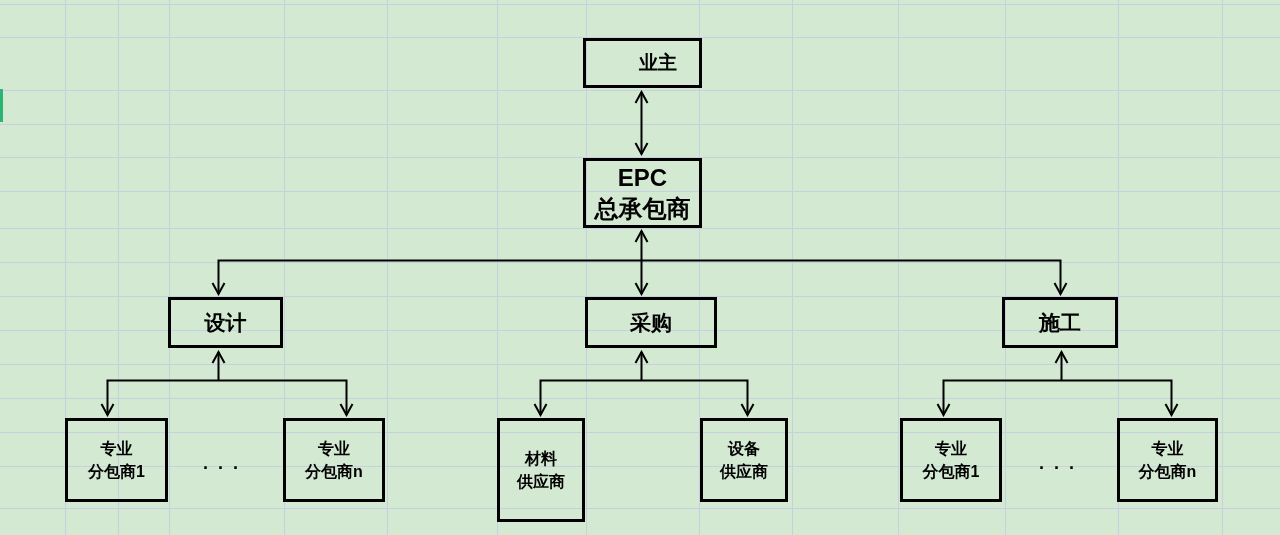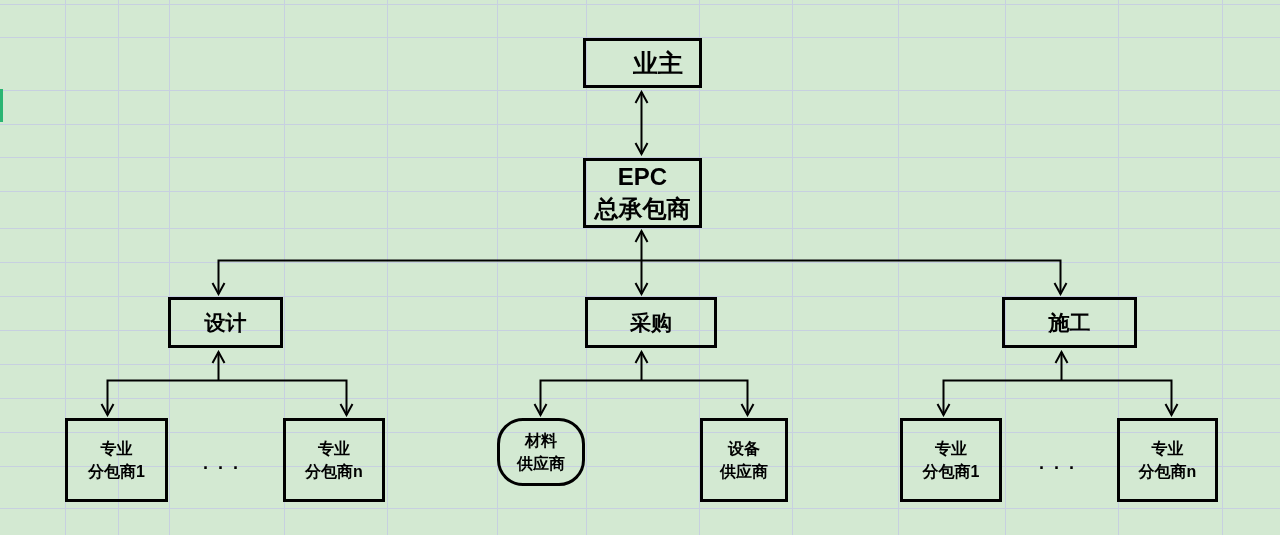--- a/index.html
+++ b/index.html
@@ -34,22 +34,22 @@
     display: flex;
     align-items: center;
     justify-content: center;
     text-align: center;
     color: #000;
     font-weight: 700;
     white-space: pre-line;
     background: transparent;
   }
   .node .lbl { white-space: pre-line; }
-  .fs-owner  { font-size: 25px; padding-left: 31px; }
-  .fs-epc    { font-size: 24px; line-height: 1.32; }
+  .fs-owner  { font-size: 19px; padding-left: 31px; }
+  .fs-epc    { font-size: 24px; line-height: 1.32; align-items: flex-end; }
   .fs-mid    { font-size: 21px; }
   .fs-leaf   { font-size: 16px; line-height: 1.45; }
   .dots {
     position: absolute;
     width: 64px; height: 24px;
     display: flex;
     align-items: center;
     justify-content: center;
     font-weight: 700;
     font-size: 18px;
@@ -127,39 +127,39 @@
   </div>
 
   <div class="node fs-mid" style="left:168px; top:297px; width:115px; height:51px;">
     <span class="lbl">设计</span>
   </div>
 
   <div class="node fs-mid" style="left:585px; top:297px; width:132px; height:51px;">
     <span class="lbl">采购</span>
   </div>
 
-  <div class="node fs-mid" style="left:1002px; top:297px; width:135px; height:51px;">
+  <div class="node fs-mid" style="left:1002px; top:297px; width:116px; height:51px;">
     <span class="lbl">施工</span>
   </div>
 
   <div class="node fs-leaf" style="left:65px; top:418px; width:103px; height:84px;">
     <span class="lbl">专业
 分包商1</span>
   </div>
 
   <div class="dots" style="left:190px; top:456px;">
     <span>· · ·</span>
   </div>
 
   <div class="node fs-leaf" style="left:283px; top:418px; width:102px; height:84px;">
     <span class="lbl">专业
 分包商n</span>
   </div>
 
-  <div class="node fs-leaf" style="left:497px; top:418px; width:88px; height:68px;border-radius:26px;">
+  <div class="node fs-leaf" style="left:497px; top:418px; width:88px; height:104px;">
     <span class="lbl">材料
 供应商</span>
   </div>
 
   <div class="node fs-leaf" style="left:700px; top:418px; width:88px; height:84px;">
     <span class="lbl">设备
 供应商</span>
   </div>
 
   <div class="node fs-leaf" style="left:900px; top:418px; width:102px; height:84px;">

